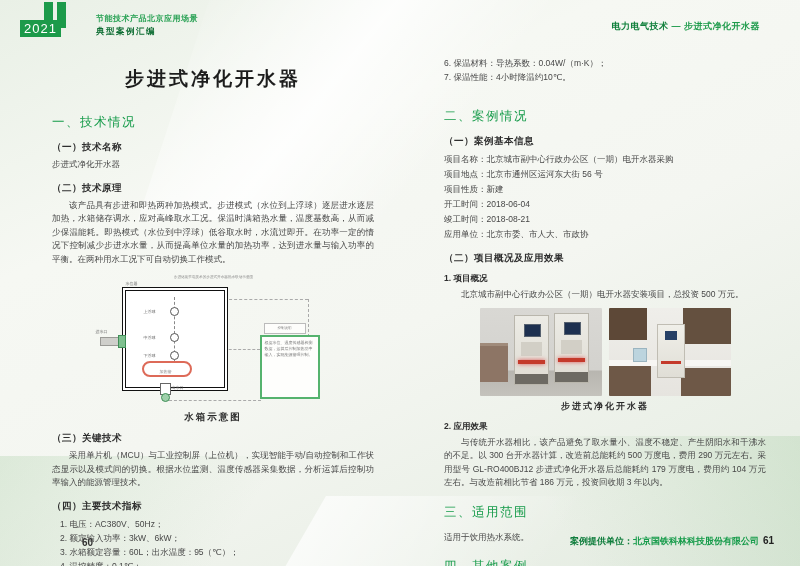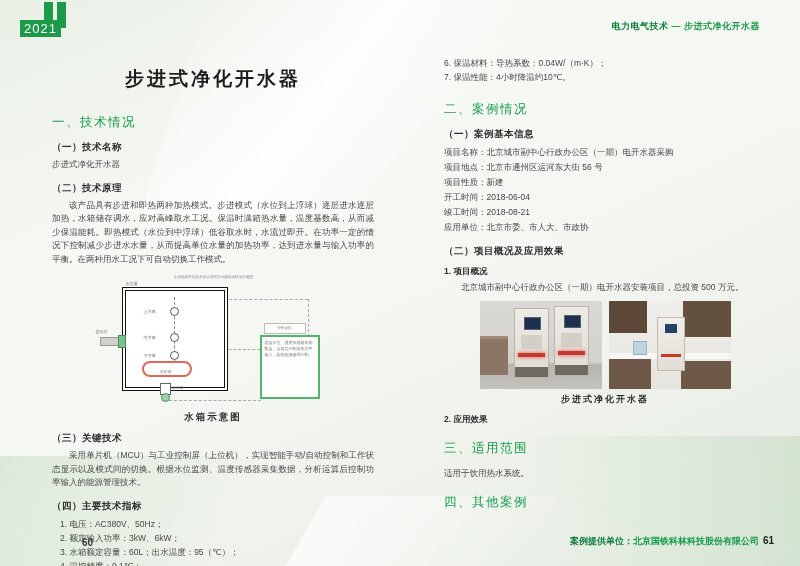--- a/index.html
+++ b/index.html
@@ -108,20 +108,24 @@
   <div class="streak streak2"></div>
   <div class="streak streak3"></div>
   <div class="streak streak4"></div>
 
   <div class="logo">
     <div class="logo-bars">
       <div class="logo-bar bar-a"></div>
       <div class="logo-bar bar-b"></div>
       <div class="logo-year">2021</div>
     </div>
+    <div class="logo-text">
+      <div class="logo-line1">节能技术产品北京应用场景</div>
+      <div class="logo-line2">典型案例汇编</div>
+    </div>
   </div>
   <div class="header-right">
     <span class="cat">电力电气技术</span>
     <span>—</span>
     <span>步进式净化开水器</span>
   </div>
 
   <div class="page page-left">
     <div class="doc-title">步进式净化开水器</div>
 
@@ -175,21 +179,21 @@
     <div class="spec-line">3. 水箱额定容量：60L；出水温度：95（℃）；</div>
     <div class="spec-line">4. 温控精度：0.1℃；</div>
 
   </div>
 
   <div class="page page-right">
     <div style="height:8px"></div>
     <div class="spec-line" style="padding-left:0">6. 保温材料：导热系数：0.04W/（m·K）；</div>
     <div class="spec-line" style="padding-left:0">7. 保温性能：4小时降温约10℃。</div>
 
-    <div class="h-green" style="margin-top:17px">二、案例情况</div>
+    <div class="h-green" style="margin-top:24px">二、案例情况</div>
 
     <div class="h-sub">（一）案例基本信息</div>
     <div class="info-line">项目名称：北京城市副中心行政办公区（一期）电开水器采购</div>
     <div class="info-line">项目地点：北京市通州区运河东大街 56 号</div>
     <div class="info-line">项目性质：新建</div>
     <div class="info-line">开工时间：2018-06-04</div>
     <div class="info-line">竣工时间：2018-08-21</div>
     <div class="info-line">应用单位：北京市委、市人大、市政协</div>
 
     <div class="h-sub">（二）项目概况及应用效果</div>
@@ -222,20 +226,21 @@
         <div class="p2-item"></div>
         <div class="p2-unit">
           <div class="screen"></div>
           <div class="glow"></div>
         </div>
       </div>
     </div>
     <div class="photo-caption">步进式净化开水器</div>
 
     <div class="h-num">2. 应用效果</div>
+    <div class="body-text indent">与传统开水器相比，该产品避免了取水量小、温度不稳定、产生阴阳水和千沸水的不足。以 300 台开水器计算，改造前总能耗约 500 万度电，费用 290 万元左右。采用型号 GL-RO400BJ12 步进式净化开水器后总能耗约 179 万度电，费用约 104 万元左右。与改造前相比节省 186 万元，投资回收期 3 年以内。</div>
 
     <div class="h-green" style="margin-top:14px">三、适用范围</div>
     <div class="body-text">适用于饮用热水系统。</div>
 
     <div class="h-green" style="margin-top:14px">四、其他案例</div>
 
   </div>
 
   <div class="pagenum-left">60</div>
   <div class="footer-right">

